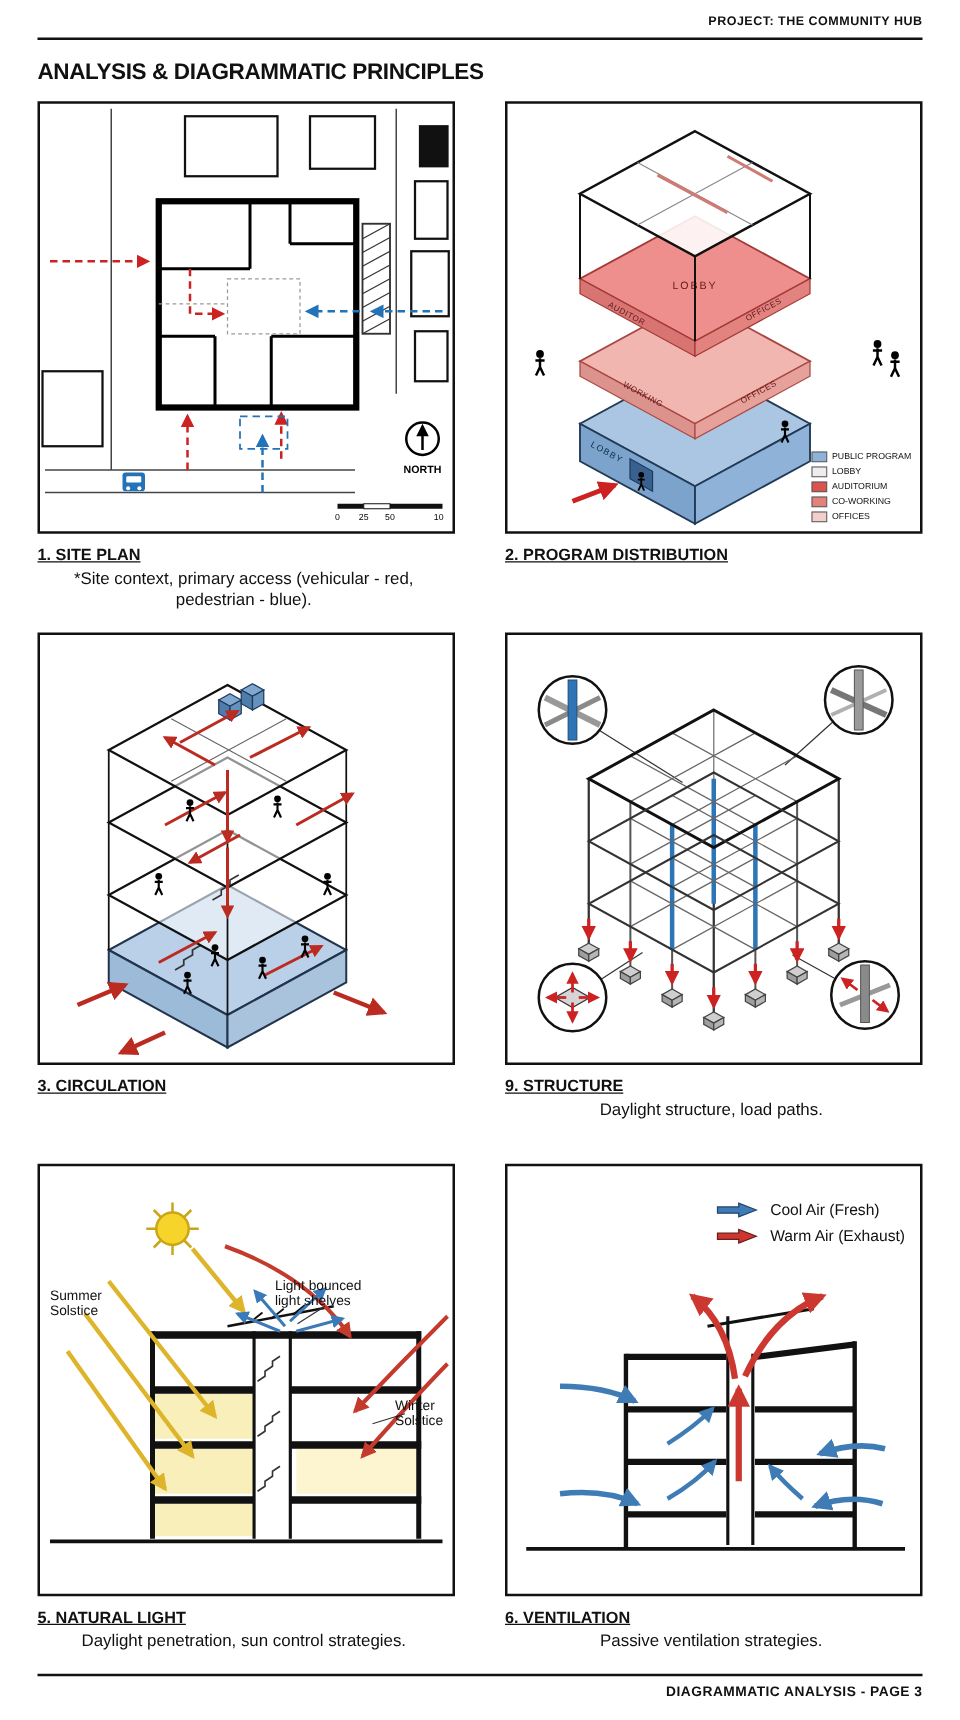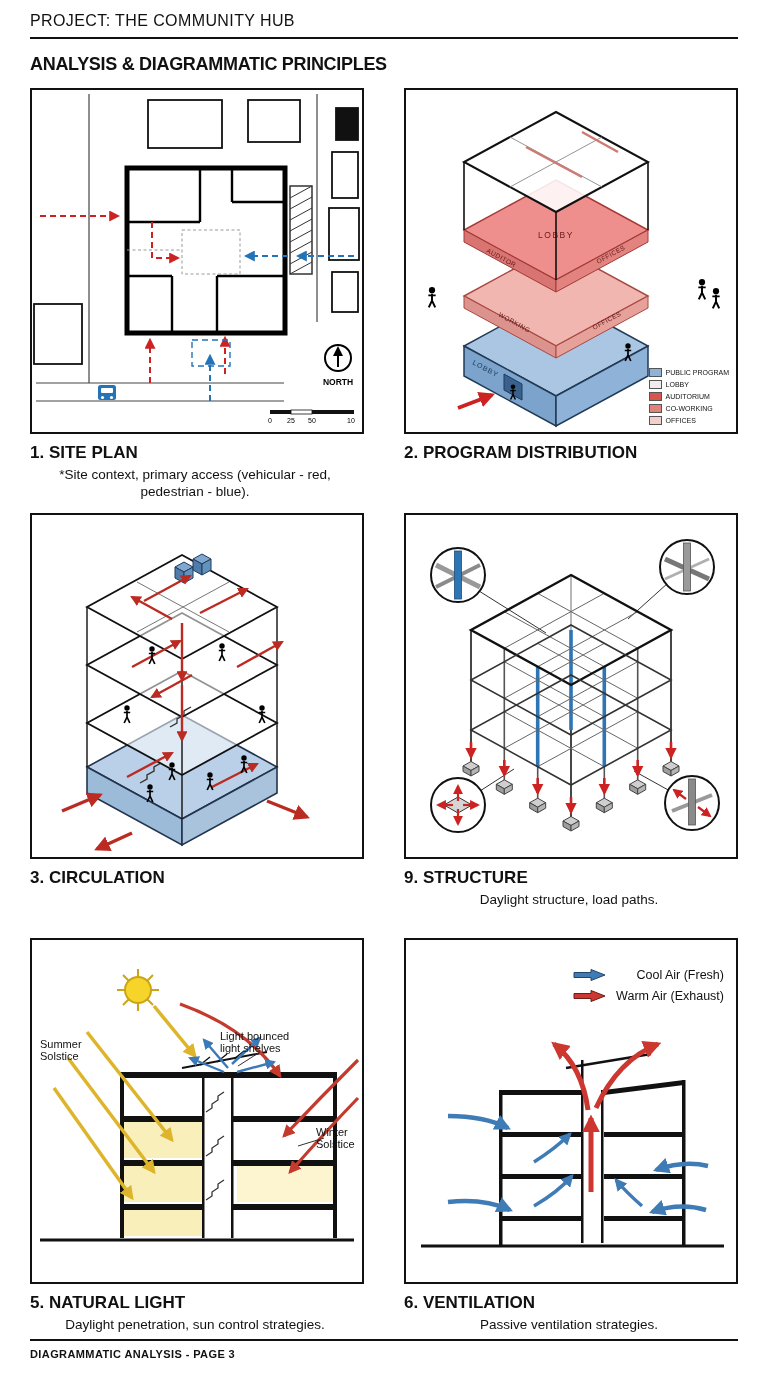--- a/index.html
+++ b/index.html
@@ -7,53 +7,53 @@
   .page {
     position:relative;
     width:768px; height:1376px;
     margin:0 auto;
     background:#ffffff;
     font-family:"Liberation Sans", sans-serif;
     color:#111;
     padding:12px 30px 0 30px;
     overflow:hidden;
   }
-  .hdr { font-size:16px; font-weight:normal; letter-spacing:.4px; }
+  .hdr { text-align:right; font-size:10px; font-weight:bold; letter-spacing:.4px; }
   .hdr-rule { border:none; border-top:2.5px solid #111; margin-top:7px; }
   h1.title { font-size:18px; font-weight:bold; letter-spacing:-0.3px; margin:15px 0 13px 0; }
   .grid {
     display:grid;
     grid-template-columns:1fr 1fr;
     column-gap:40px;
     grid-auto-rows:425px;
   }
   .panel {
     position:relative;
     width:334px; height:346px;
     border:2px solid #111;
     background:#fff;
   }
   .panel svg.draw { display:block; }
-  .panel-title { font-size:17px; font-weight:bold; margin:9px 0 3px 0; }
+  .panel-title { font-size:13px; font-weight:bold; margin:9px 0 3px 0;text-decoration:underline; }
   .panel-caption { font-size:13.5px; line-height:1.28; max-width:330px;text-align:center; }
   .ftr {
     position:absolute; left:30px; right:30px; bottom:16px;
     border-top:2px solid #111;
     padding-top:7px;
-    text-align:left; font-size:11px; font-weight:bold; letter-spacing:.4px;
+    text-align:right; font-size:11px; font-weight:bold; letter-spacing:.4px;
   }
   svg text { font-family:"Liberation Sans", sans-serif; }
   
   .p2-legend { position:absolute; right:7px; bottom:7px; font-size:7px; line-height:1; }
   .p2-legend .row { display:flex; align-items:center; gap:4px; margin-top:3px; }
   
   .ann { position:absolute; font-size:11px; line-height:1.12; color:#111; }
   
   .p6-legend { position:absolute; right:12px; top:28px; font-size:12.5px; }
-  .p6-legend .row { display:flex; align-items:center; gap:8px; margin-bottom:7px;justify-content:space-between; }
+  .p6-legend .row { display:flex; align-items:center; gap:8px; margin-bottom:7px; }
 </style>
 </head>
 <body>
 
 <div class="page">
 
   <div class="hdr">PROJECT: THE COMMUNITY HUB</div>
   <hr class="hdr-rule">
   <h1 class="title">ANALYSIS &amp; DIAGRAMMATIC PRINCIPLES</h1>
 

